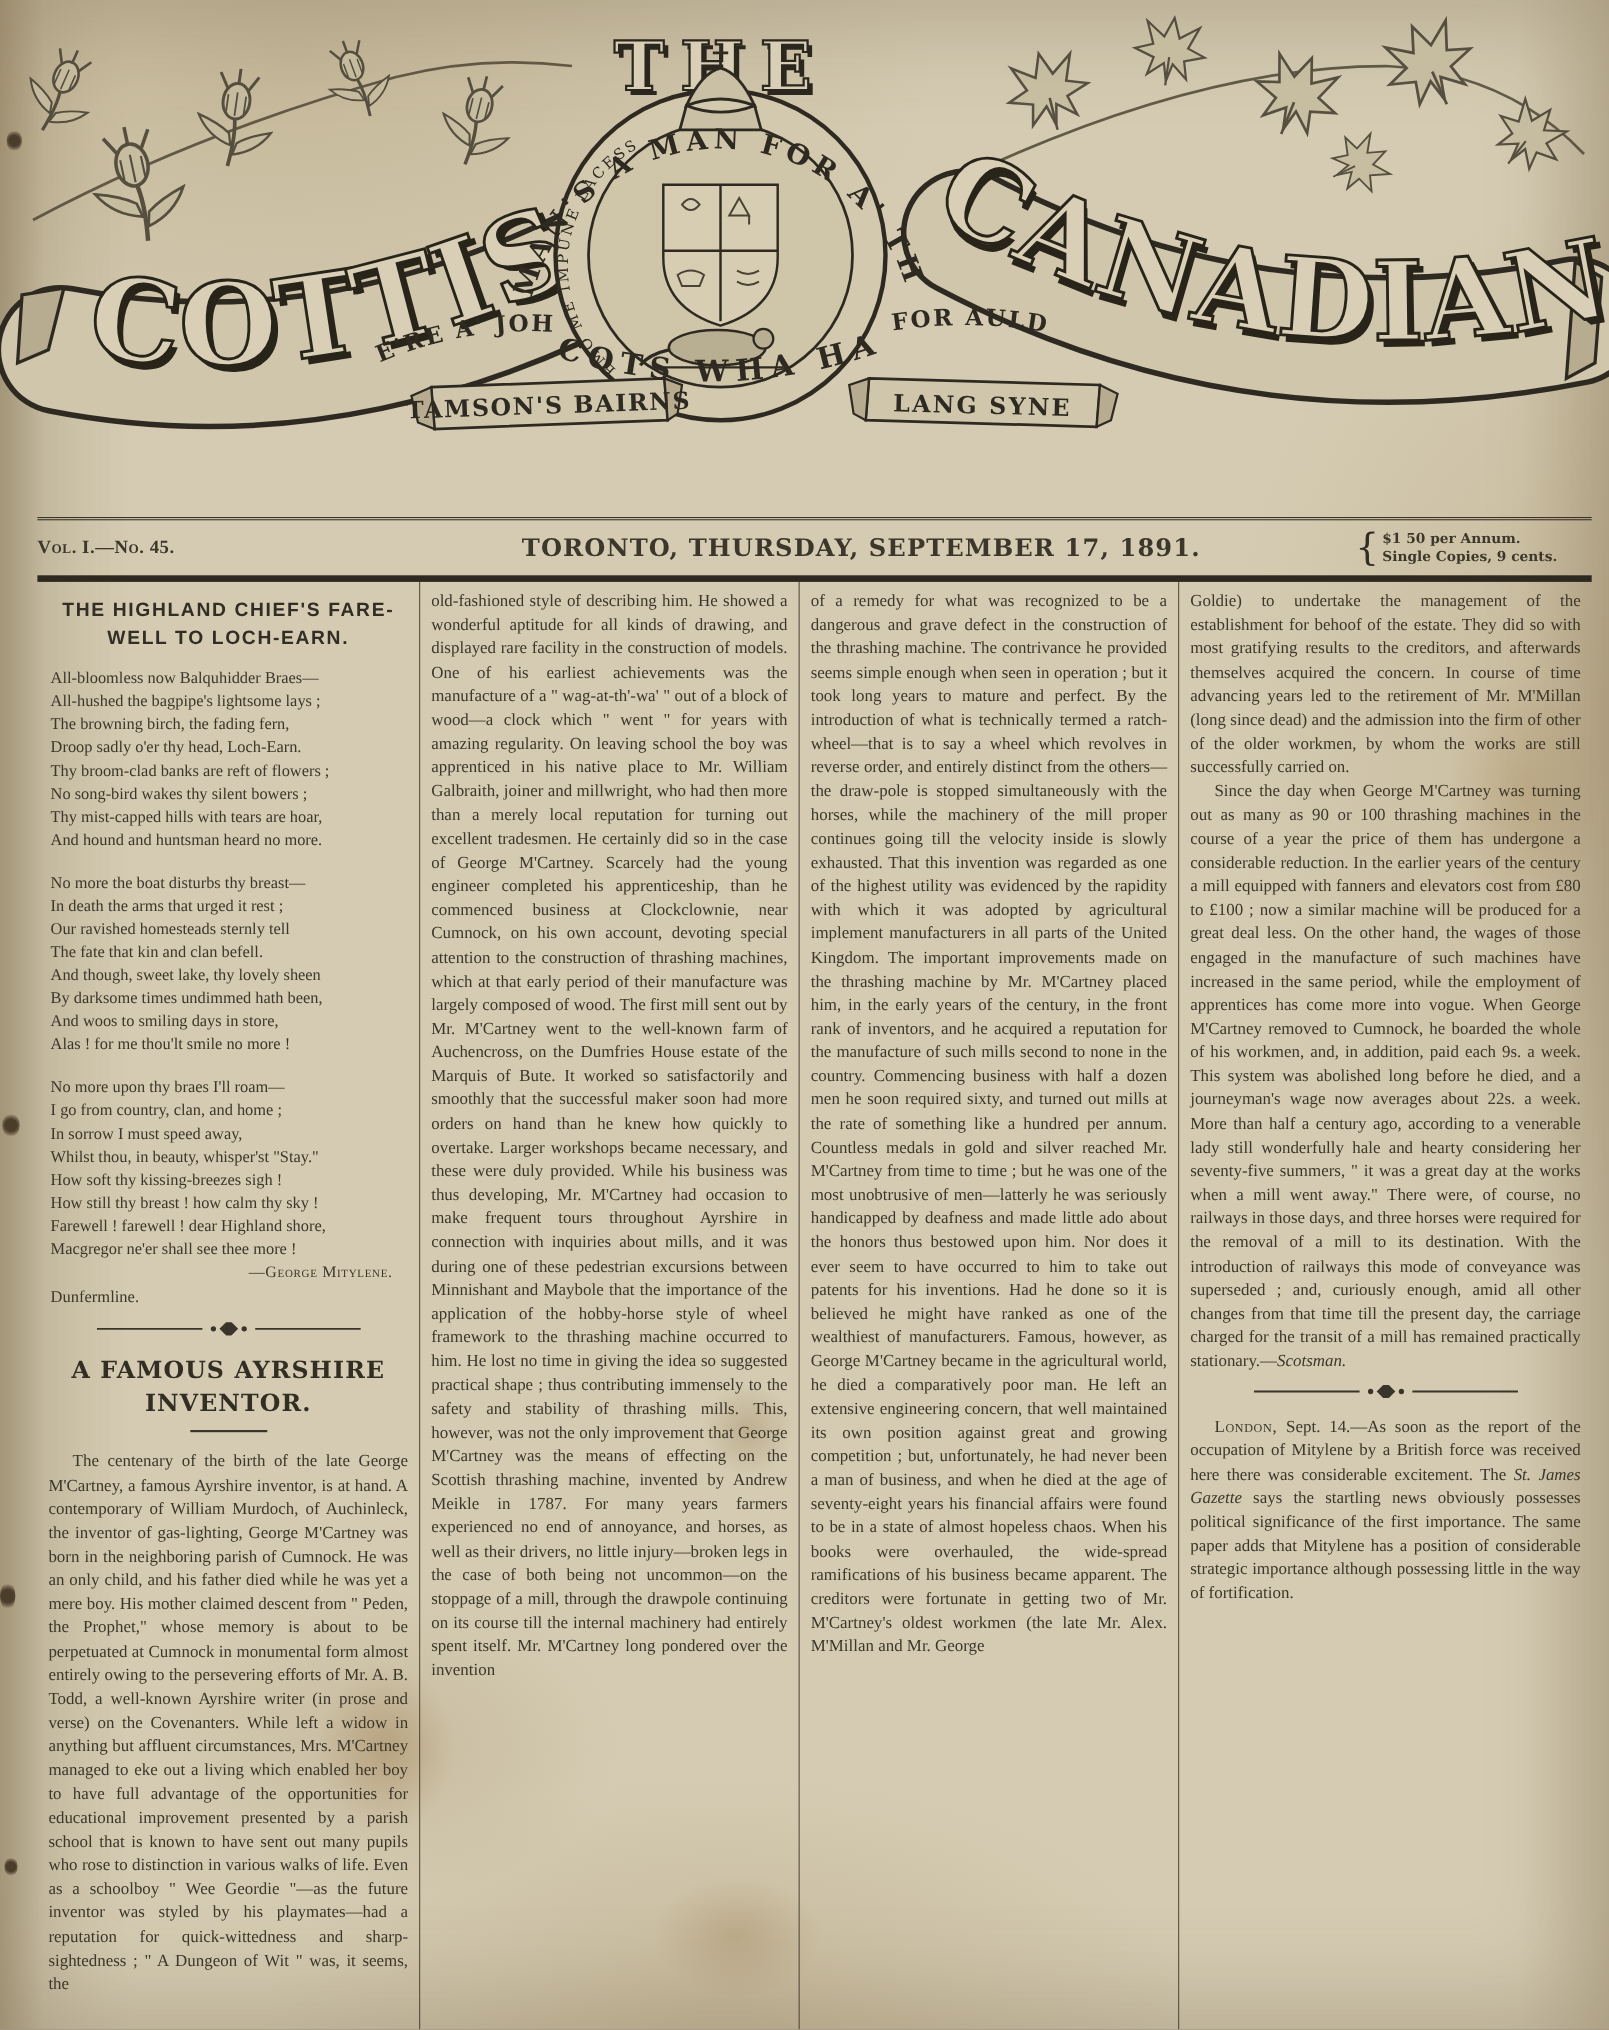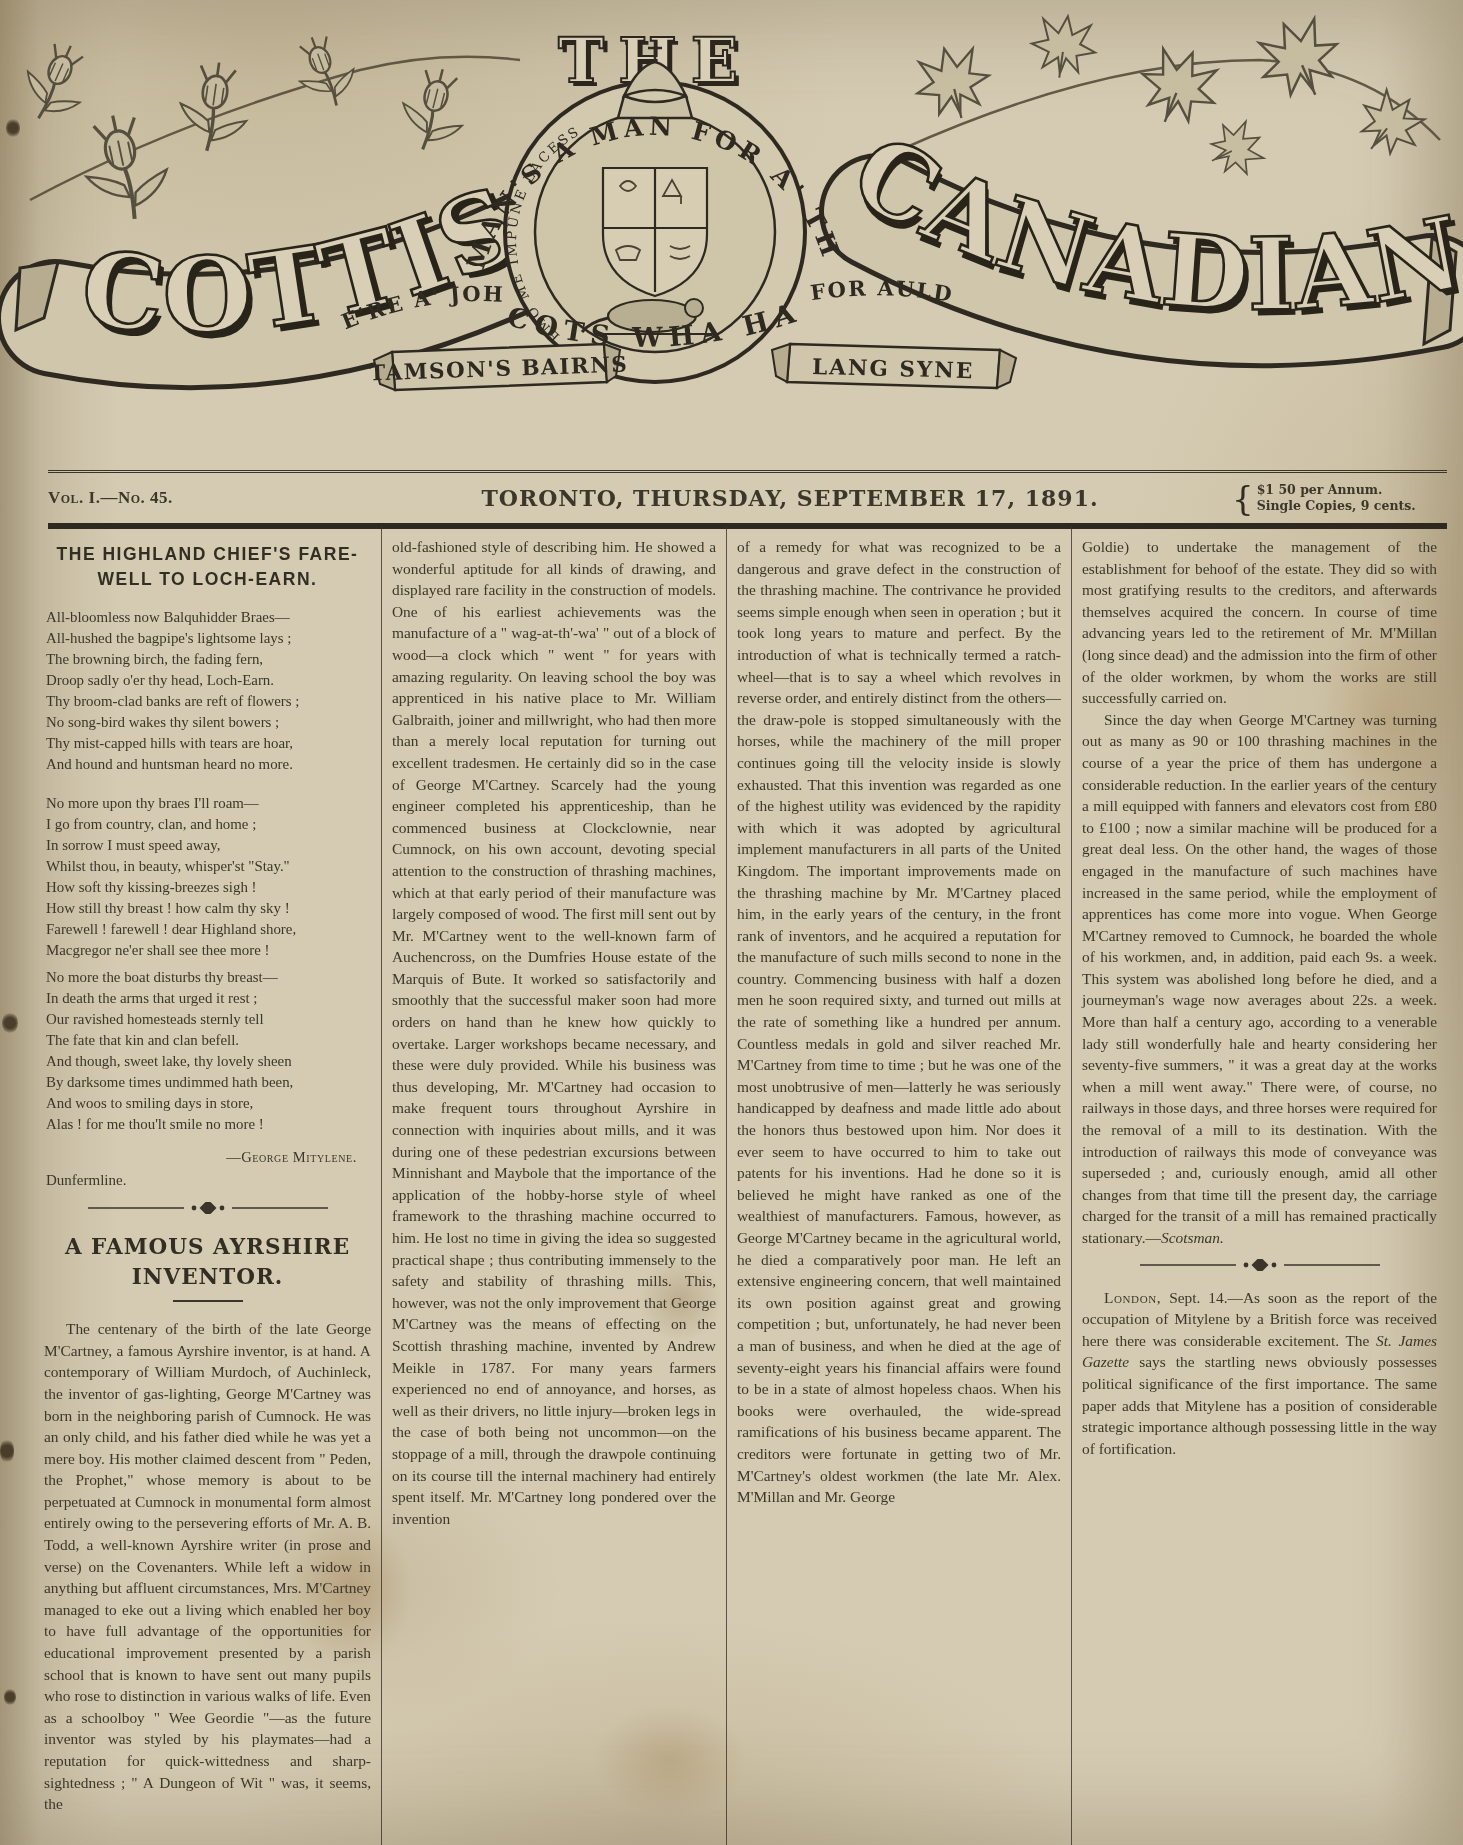--- a/index.html
+++ b/index.html
@@ -15,21 +15,21 @@
     box-shadow: inset 0 0 90px 18px rgba(92,76,48,.28);
     font-family:"Liberation Serif", serif;
     color:#3c372a;
   }
   .stain{position:absolute;pointer-events:none;}
   .wormhole{position:absolute;background:radial-gradient(circle,#4a3e2b 0 40%,rgba(74,62,43,.5) 60%,transparent 75%);border-radius:50%;}
   
   .masthead{position:absolute;left:0;top:0;width:1463px;height:470px;}
   
   .dateline{
-    position:absolute;left:48px;right:16px;top:470px;height:50px;
+    position:absolute;left:34px;right:16px;top:470px;height:50px;
     border-top:3px double #3a342a;border-bottom:6px solid #2d2820;
     display:flex;align-items:center;
   }
   .vol{width:300px;font-size:17px;letter-spacing:.5px;font-variant:small-caps;font-weight:bold;}
   .datecenter{flex:1;text-align:center;font-size:22px;font-weight:bold;letter-spacing:1px;font-family:"DejaVu Serif",serif;}
   .price{width:215px;display:flex;align-items:center;font-family:"DejaVu Serif",serif;}
   .brace{font-size:34px;font-weight:normal;margin-right:3px;color:#322d23;}
   .pricelines{font-size:12.5px;font-weight:bold;line-height:1.25;}
   
   .columns{
@@ -216,36 +216,36 @@
       <div class="poemtitle">THE HIGHLAND CHIEF'S FARE-
 WELL TO LOCH-EARN.</div>
       <div class="stanza">All-bloomless now Balquhidder Braes—
 All-hushed the bagpipe's lightsome lays ;
 The browning birch, the fading fern,
 Droop sadly o'er thy head, Loch-Earn.
 Thy broom-clad banks are reft of flowers ;
 No song-bird wakes thy silent bowers ;
 Thy mist-capped hills with tears are hoar,
 And hound and huntsman heard no more.</div>
+      <div class="stanza">No more the boat disturbs thy breast—
+In death the arms that urged it rest ;
+Our ravished homesteads sternly tell
+The fate that kin and clan befell.
+And though, sweet lake, thy lovely sheen
+By darksome times undimmed hath been,
+And woos to smiling days in store,
+Alas ! for me thou'lt smile no more !</div>
       <div class="stanza" style="margin-bottom:6px;">No more upon thy braes I'll roam—
 I go from country, clan, and home ;
 In sorrow I must speed away,
 Whilst thou, in beauty, whisper'st "Stay."
 How soft thy kissing-breezes sigh !
 How still thy breast ! how calm thy sky !
 Farewell ! farewell ! dear Highland shore,
 Macgregor ne'er shall see thee more !</div>
-      <div class="stanza">No more the boat disturbs thy breast—
-In death the arms that urged it rest ;
-Our ravished homesteads sternly tell
-The fate that kin and clan befell.
-And though, sweet lake, thy lovely sheen
-By darksome times undimmed hath been,
-And woos to smiling days in store,
-Alas ! for me thou'lt smile no more !</div>
       <div class="attrib"><span class="smallcaps">—George Mitylene.</span></div>
       <div class="place">Dunfermline.</div>
       <div class="ornament">
         <svg width="240" height="12" viewBox="0 0 240 12">
             <line x1="0" y1="6" x2="96" y2="6" stroke="#3a342a" stroke-width="1.6"></line>
             <circle cx="106" cy="6" r="2.4" fill="#3a342a"></circle>
             <rect x="114" y="0" width="12" height="12" transform="rotate(45 120 6)" fill="#3a342a"></rect>
             <circle cx="134" cy="6" r="2.4" fill="#3a342a"></circle>
             <line x1="144" y1="6" x2="240" y2="6" stroke="#3a342a" stroke-width="1.6"></line>
           </svg>

